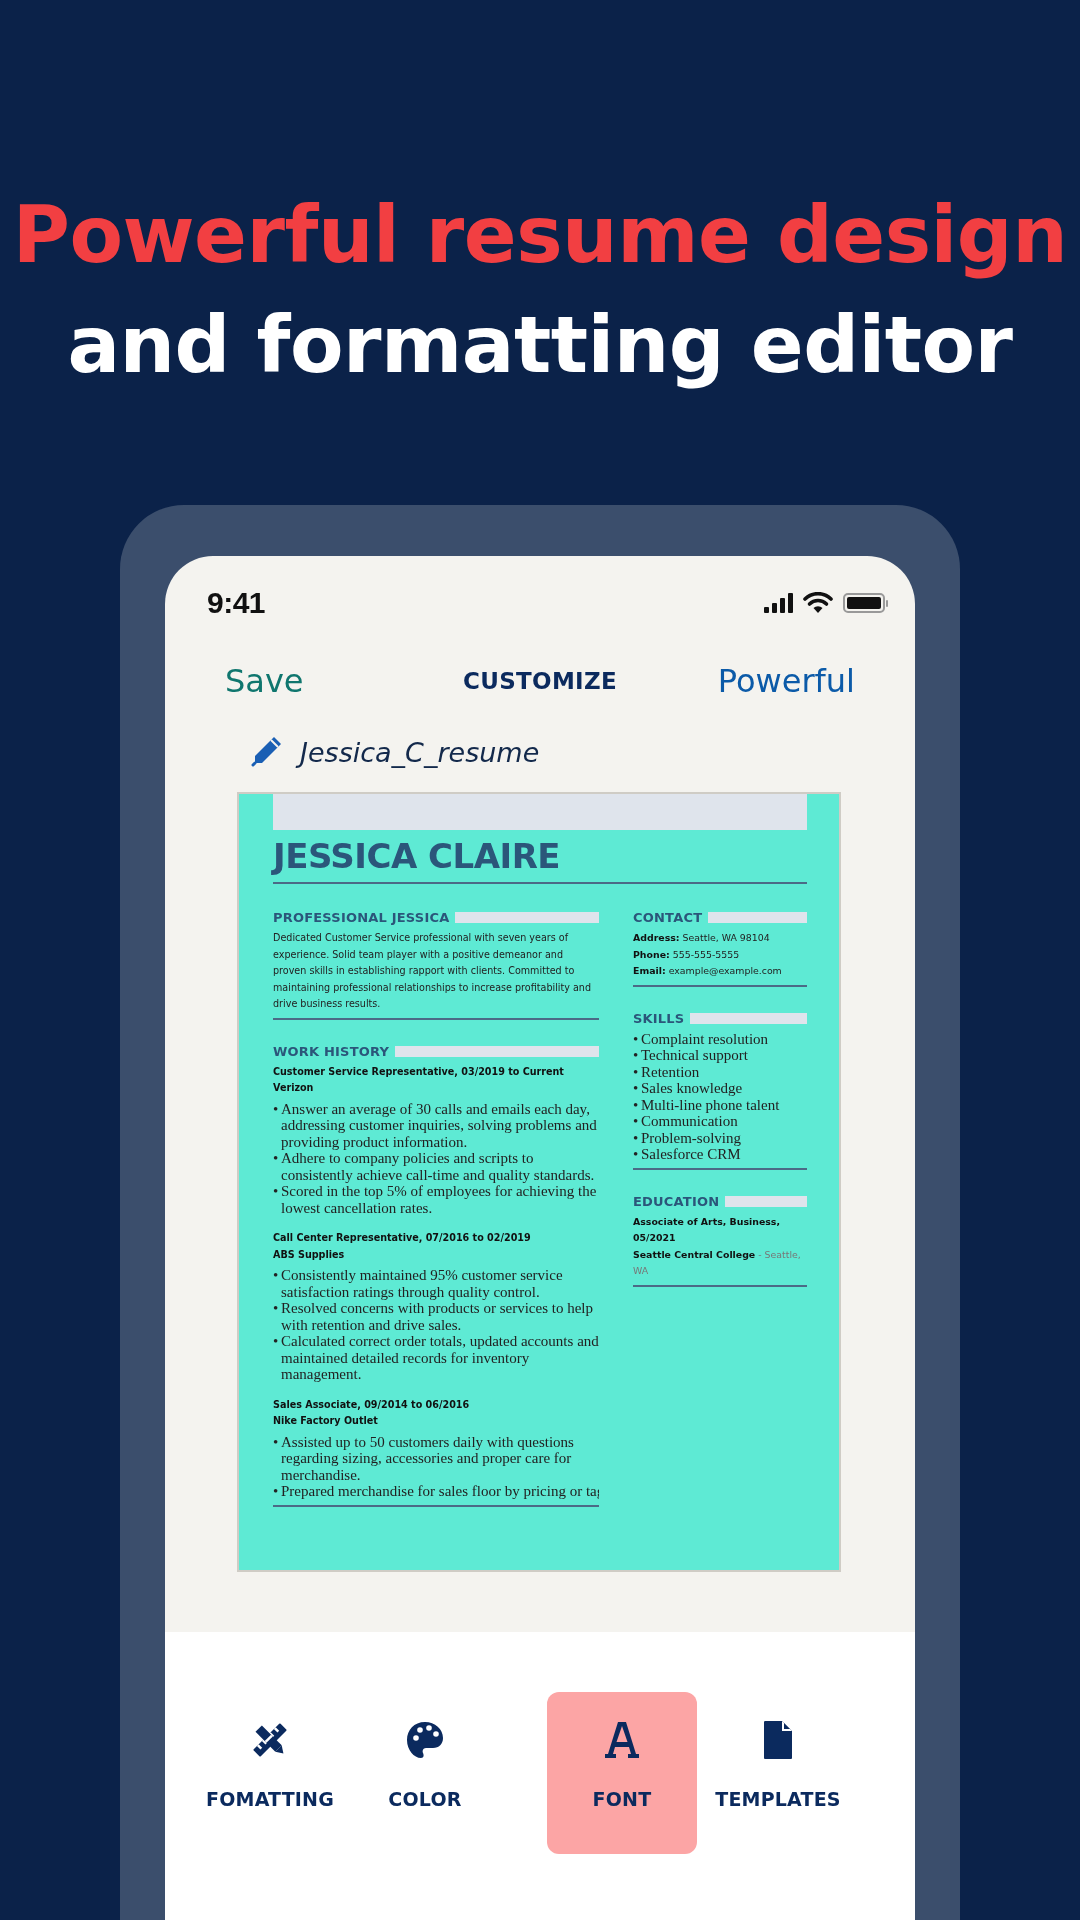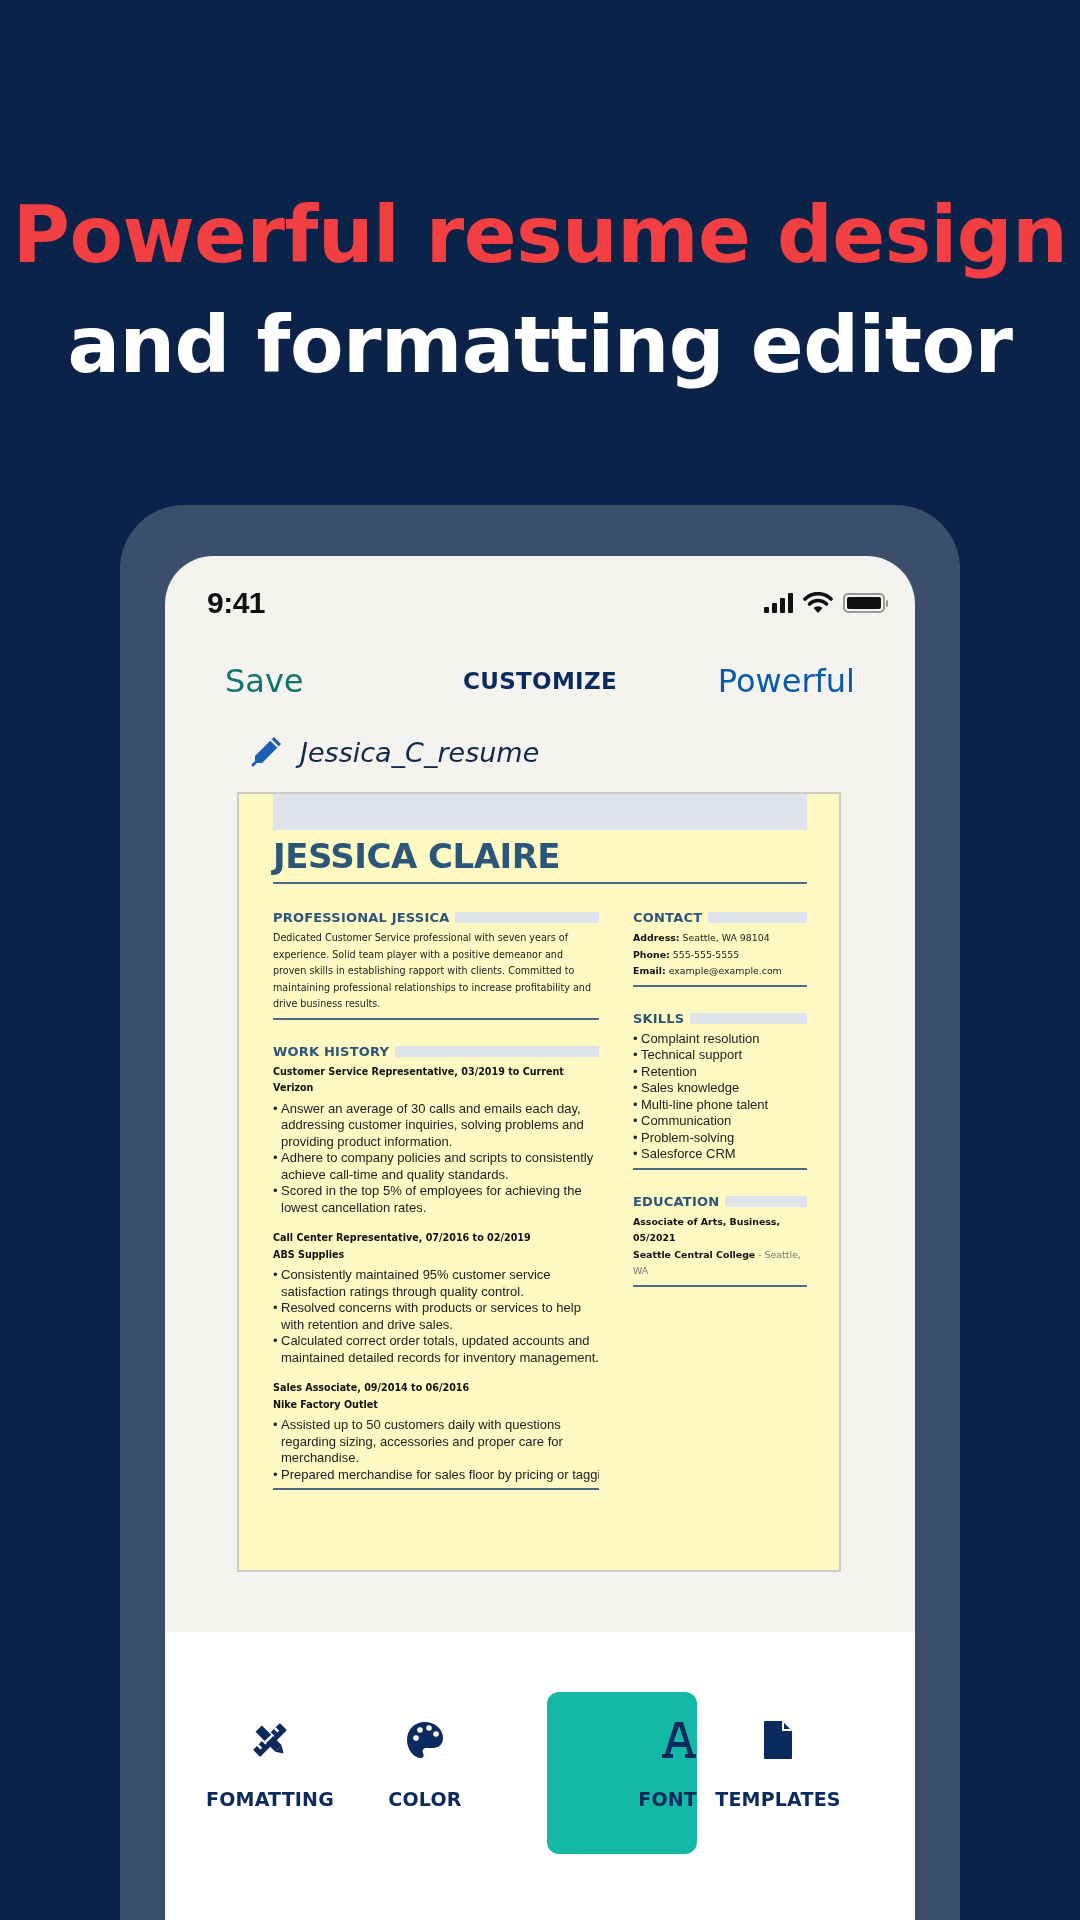--- a/index.html
+++ b/index.html
@@ -21,44 +21,44 @@
   .battery::after { content: ""; position: absolute; right: -5px; top: 5px; width: 2px; height: 7px; background: #999; border-radius: 1px; }
   .battery .fill { width: 100%; height: 100%; background: #111; border-radius: 2px; }
 
   .nav-save { position: absolute; left: 60px; top: 106px; font-size: 32px; color: #0f766e; font-family: "DejaVu Sans", sans-serif; cursor: pointer; }
   .nav-title { position: absolute; left: 0; width: 750px; top: 112px; text-align: center; font-size: 23px; font-weight: bold; color: #0b2a5e; font-family: "DejaVu Sans", sans-serif; letter-spacing: 0.3px; pointer-events: none; }
   .nav-preview { position: absolute; right: 60px; top: 106px; font-size: 32px; color: #0b5aa8; font-family: "DejaVu Sans", sans-serif; cursor: pointer; }
 
   .filename-row { position: absolute; left: 85px; top: 178px; display: flex; align-items: flex-end; gap: 16px; font-style: italic; }
   .filename-row .label { font-size: 27px; color: #13294b; font-family: "DejaVu Sans", sans-serif; }
 
-  .paper { position: absolute; left: 72px; top: 236px; width: 604px; height: 780px; background: #fef9c3; border: 2px solid #cfccc5; overflow: hidden; }
+  .paper { position: absolute; left: 72px; top: 236px; width: 604px; height: 780px; background: #5eead4; border: 2px solid #cfccc5; overflow: hidden; }
   .paper-topbar { position: absolute; left: 34px; top: 0; width: 534px; height: 36px; background: #dfe4ec; }
   .paper-name { position: absolute; left: 34px; top: 42px; font-size: 34px; font-weight: bold; color: #2b567a; font-family: "DejaVu Sans", sans-serif; letter-spacing: -0.5px; }
   .paper-name-rule { position: absolute; left: 34px; top: 88px; width: 534px; height: 2px; background: #4b6a86; }
 
   .col-left { position: absolute; left: 34px; top: 116px; width: 326px; }
   .col-right { position: absolute; left: 394px; top: 116px; width: 174px; }
   .sec-head { display: flex; align-items: center; gap: 6px; margin-bottom: 5px; }
   .sec-head .t { font-size: 13px; font-weight: bold; color: #2b567a; font-family: "DejaVu Sans", sans-serif; white-space: nowrap; letter-spacing: 0.2px; }
   .sec-head .bar { flex: 1; height: 11px; background: #dfe4ec; }
   .para { font-size: 9.6px; line-height: 16.5px; color: #222; font-family: "DejaVu Sans", sans-serif; }
   .rule { height: 2px; background: #4b6a86; margin-top: 5px; }
   .job-title { font-size: 9.6px; font-weight: bold; color: #111; line-height: 16.5px; font-family: "DejaVu Sans", sans-serif; }
   ul.bul { list-style: none; }
-  ul.bul li { position: relative; padding-left: 8px; font-size: 13px; line-height: 16.5px; color: #222; font-family: Liberation Sans, sans-serif; }
+  ul.bul li { position: relative; padding-left: 8px; font-size: 15px; line-height: 16.5px; color: #222; font-family: Liberation Serif, serif; }
   ul.bul li::before { content: "•"; position: absolute; left: 0; top: 0; }
   .job { margin-bottom: 14px; }
   .kv { font-size: 9.4px; line-height: 16.5px; color: #222; font-family: "DejaVu Sans", sans-serif; }
   .kv b { color: #111; }
   .muted { color: #777; }
 
   .toolbar { position: absolute; left: 0; top: 1076px; width: 750px; height: 330px; background: #ffffff; }
   .tool { position: absolute; top: 60px; width: 150px; height: 162px; border-radius: 12px; display: flex; flex-direction: column; align-items: center; cursor: pointer; }
-  .tool.active { background: #14b8a6; align-items: flex-end; }
+  .tool.active { background: #fca5a5; }
   .tool .icon { margin-top: 28px; height: 40px; display: flex; align-items: center; justify-content: center; }
   .tool .lbl { margin-top: 28px; font-size: 19px; font-weight: bold; color: #0b2a5e; font-family: "DejaVu Sans", sans-serif; letter-spacing: 0.2px; }
 </style>
 </head>
 <body>
 
 <div class="headline l1">Powerful resume design</div>
 <div class="headline l2">and formatting editor</div>
 
 <div class="phone-frame"></div>

